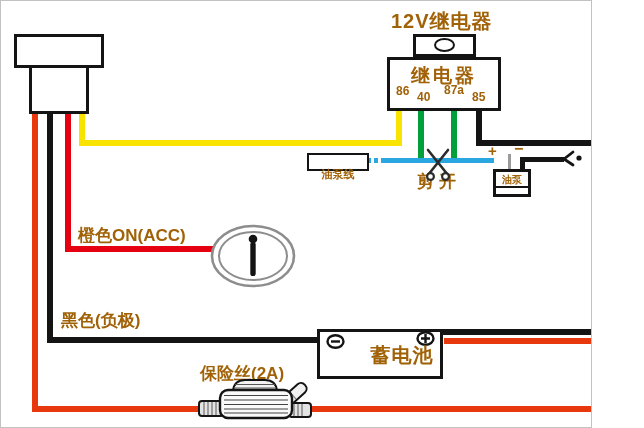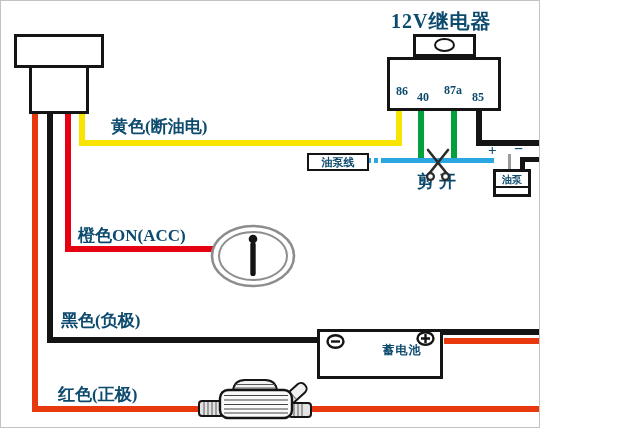--- a/index.html
+++ b/index.html
@@ -1,19 +1,19 @@
 <!DOCTYPE html>
 <html><head>
 <meta charset="utf-8">
 <style>
   html,body{margin:0;padding:0;background:#fff;}
   .stage{
-    position:relative;width:540px;height:428px;background:#ffffff;
+    position:relative;width:592px;height:428px;background:#ffffff;
     border:1px solid #c2c2c2;box-sizing:border-box;overflow:hidden;
-    font-family:Liberation Serif, serif;color:#0c4a6e;
+    font-family:Liberation Sans, sans-serif;color:#a16207;
   }
   .wire{position:absolute;z-index:1;}
   .w-yellow{background:#f8e400;}
   .w-green{background:#00a13a;}
   .w-blue{background:#2aa7e0;}
   .w-red{background:#e8380d;}
   .w-orange{background:#e50012;}
   .w-black{background:#141414;}
   .w-gray{background:#9a9a9a;}
   .w-blue-dash{background:repeating-linear-gradient(90deg,#2aa7e0 0 4px,transparent 4px 7px);}
@@ -62,34 +62,34 @@
   </svg>
 
   <div class="box" style="left:13px;top:33px;width:90px;height:34px;"></div>
   <div class="box" style="left:28px;top:64px;width:60px;height:49px;"></div>
 
   <div class="lbl" style="left:390px;top:9px;font-size:20px;letter-spacing:1px;">12V继电器</div>
   <div class="box" style="left:412px;top:33px;width:63px;height:23px;">
     <div style="margin:1px auto 0;width:17px;height:10px;border:2.5px solid #141414;border-radius:50%;"></div>
   </div>
   <div class="box" style="left:386px;top:56px;width:114px;height:54px;">
+    <div class="center-text" style="top:3px;font-size:19px;font-weight:bold;letter-spacing:3px;">继电器</div>
     <span class="lbl" style="left:6px;top:25px;font-size:12px;">86</span>
     <span class="lbl" style="left:27px;top:31px;font-size:12px;">40</span>
     <span class="lbl" style="left:54px;top:24px;font-size:12px;">87a</span>
     <span class="lbl" style="left:82px;top:31px;font-size:12px;">85</span>
   </div>
 
-  <div class="lbl" style="left:110px;top:116px;font-size:17px;">黄色(断油电)</div>
   <div class="lbl" style="left:60px;top:310px;font-size:17px;">黑色(负极)</div>
   <div class="lbl" style="left:77px;top:225px;font-size:17px;">橙色ON(ACC)</div>
-  <div class="lbl" style="left:57px;top:384px;font-size:17px;">红色(正极)</div>
+  <div class="lbl" style="left:199px;top:363px;font-size:17px;">保险丝(2A)</div>
   <div class="lbl" style="left:416px;top:171px;font-size:17px;letter-spacing:5px;">剪开</div>
 
   <div class="box" style="left:306px;top:152px;width:62px;height:18px;border-width:2px;">
-    <div class="center-text" style="top:0;font-size:11px;font-weight:bold;line-height:14px;">油泵线</div>
+    <div class="center-text" style="top:12px;font-size:11px;font-weight:bold;line-height:14px;">油泵线</div>
   </div>
 
   <svg class="svgabs" style="left:421px;top:146px;z-index:3;" width="32" height="34" viewBox="0 0 32 34">
     <path d="M6,3 L26,28 M26,3 L6,28" stroke="#2b2b2b" stroke-width="2.6" stroke-linecap="round" fill="none"></path>
     <circle cx="8.5" cy="29.5" r="3.4" stroke="#2b2b2b" stroke-width="2.2" fill="#fff"></circle>
     <circle cx="23.5" cy="29.5" r="3.4" stroke="#2b2b2b" stroke-width="2.2" fill="#fff"></circle>
   </svg>
 
   <span class="lbl" style="left:487px;top:141px;font-size:15px;">+</span>
   <span class="lbl" style="left:513px;top:139px;font-size:16px;">−</span>
@@ -100,21 +100,21 @@
 
   <div class="box" style="left:316px;top:328px;width:126px;height:50px;">
     <svg style="position:absolute;left:6px;top:2px;" width="19" height="15" viewBox="0 0 19 15">
       <ellipse cx="9.5" cy="7.5" rx="8" ry="6.3" fill="#fff" stroke="#141414" stroke-width="2.4"></ellipse>
       <path d="M5,7.5 L14,7.5" stroke="#141414" stroke-width="2.4"></path>
     </svg>
     <svg style="position:absolute;right:5px;top:-1px;" width="19" height="15" viewBox="0 0 19 15">
       <ellipse cx="9.5" cy="7.5" rx="8" ry="6.3" fill="#fff" stroke="#141414" stroke-width="2.4"></ellipse>
       <path d="M5,7.5 L14,7.5 M9.5,3 L9.5,12" stroke="#141414" stroke-width="2.4"></path>
     </svg>
-    <div class="center-text" style="top:10px;font-size:12px;font-weight:bold;letter-spacing:1px;margin-left:44px;">蓄电池</div>
+    <div class="center-text" style="top:10px;font-size:20px;font-weight:bold;letter-spacing:1px;margin-left:44px;">蓄电池</div>
   </div>
 
   <svg class="svgabs" style="left:207px;top:222px;" width="92" height="68" viewBox="0 0 92 68">
     <ellipse cx="45" cy="33" rx="41" ry="30" fill="#fff" stroke="#8d8d8d" stroke-width="2.6"></ellipse>
     <ellipse cx="45" cy="33" rx="34" ry="24" fill="none" stroke="#8d8d8d" stroke-width="2"></ellipse>
     <circle cx="45" cy="16" r="4.3" fill="#141414"></circle>
     <rect x="42.3" y="19" width="5.4" height="34" rx="2.6" fill="#141414"></rect>
   </svg>
 
   <svg class="svgabs" style="left:196px;top:377px;z-index:3;" width="118" height="47" viewBox="0 0 118 47">

